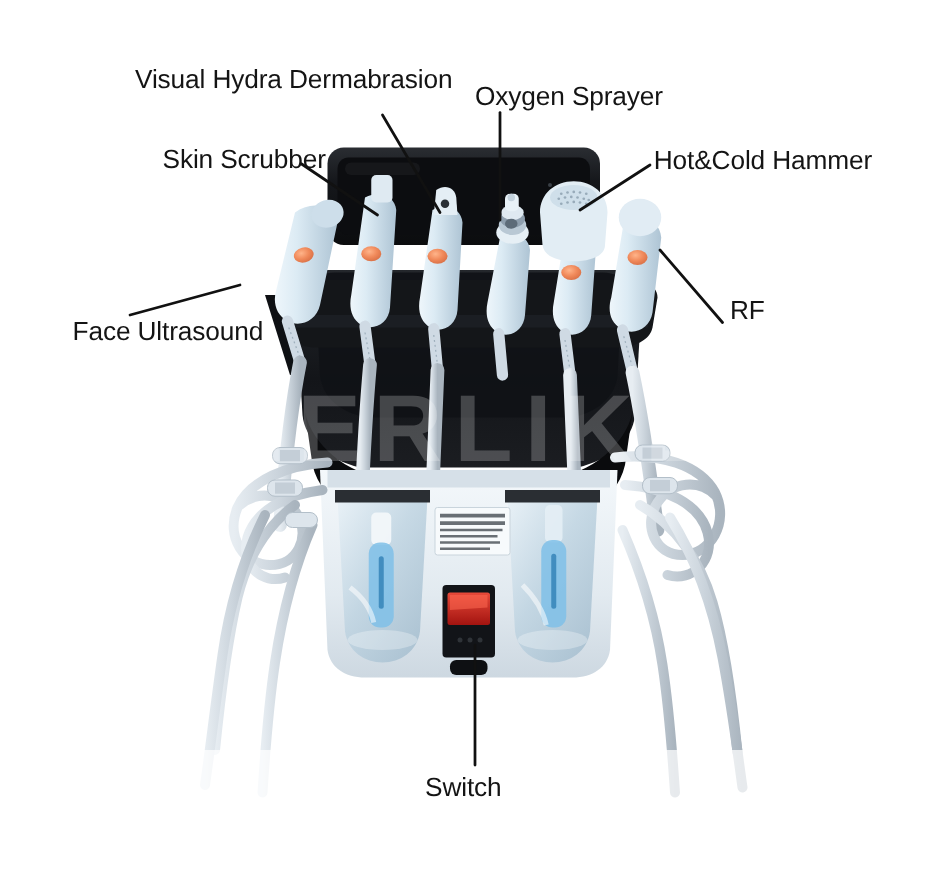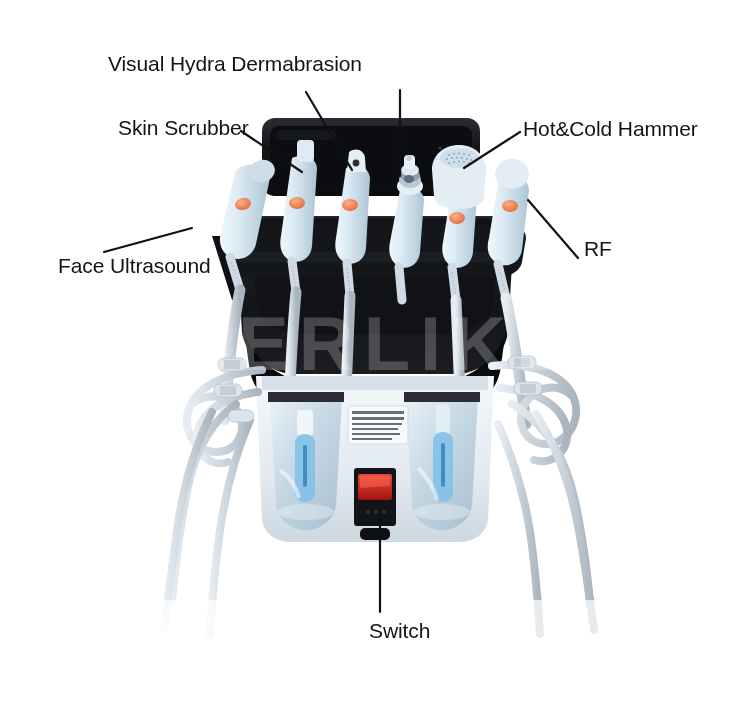--- a/index.html
+++ b/index.html
@@ -20,25 +20,25 @@
     position:absolute;
     color:#141414;
     font-size:21px;
     line-height:1;
     white-space:nowrap;
     letter-spacing:-0.1px;
     font-weight:400;
   }
   .lbl-visual   { left:108px; top:53px;  }
   .lbl-oxygen   { left:380px; top:67px;  }
-  .lbl-skin     { left:118px; top:117px; }
+  .lbl-skin     { left:130px; top:117px; }
   .lbl-hotcold  { left:523px; top:118px; }
   .lbl-face     { left:58px;  top:255px; }
   .lbl-rf       { left:584px; top:238px; }
-  .lbl-switch   { left:369px; top:620px; }
+  .lbl-switch   { left:340px; top:620px; }
 
   
   .overlay{position:absolute;left:0;top:0;width:750px;height:701px;pointer-events:none;}
 
   
   .photo{position:absolute;left:0;top:0;width:750px;height:701px;padding-left:48px;}
 
   .watermark{
     position:absolute;
     left:0; top:300px;
@@ -307,19 +307,20 @@
       <line x1="400" y1="90" x2="400" y2="176"></line>
       <line x1="241" y1="131" x2="302" y2="172"></line>
       <line x1="520" y1="132" x2="464" y2="168"></line>
       <line x1="104" y1="252" x2="192" y2="228"></line>
       <line x1="578" y1="258" x2="528" y2="200"></line>
       <line x1="380" y1="612" x2="380" y2="516"></line>
     </g>
   </svg>
 
   <div class="label lbl-visual">Visual Hydra Dermabrasion</div>
+  <div class="label lbl-oxygen">Oxygen Sprayer</div>
   <div class="label lbl-skin">Skin Scrubber</div>
   <div class="label lbl-hotcold">Hot&amp;Cold Hammer</div>
   <div class="label lbl-face">Face Ultrasound</div>
   <div class="label lbl-rf">RF</div>
   <div class="label lbl-switch">Switch</div>
 
 </div>
 
 </body></html>

